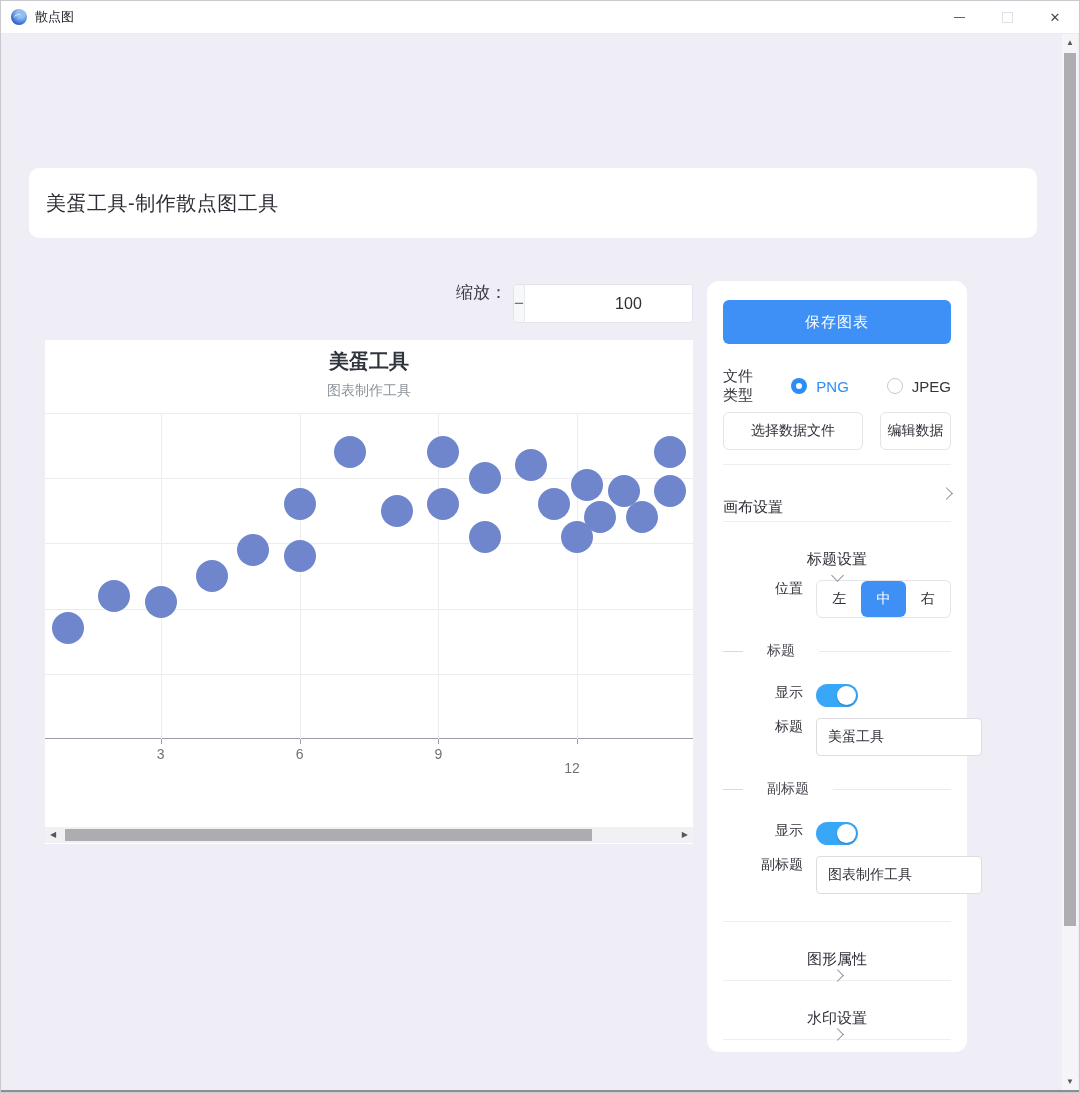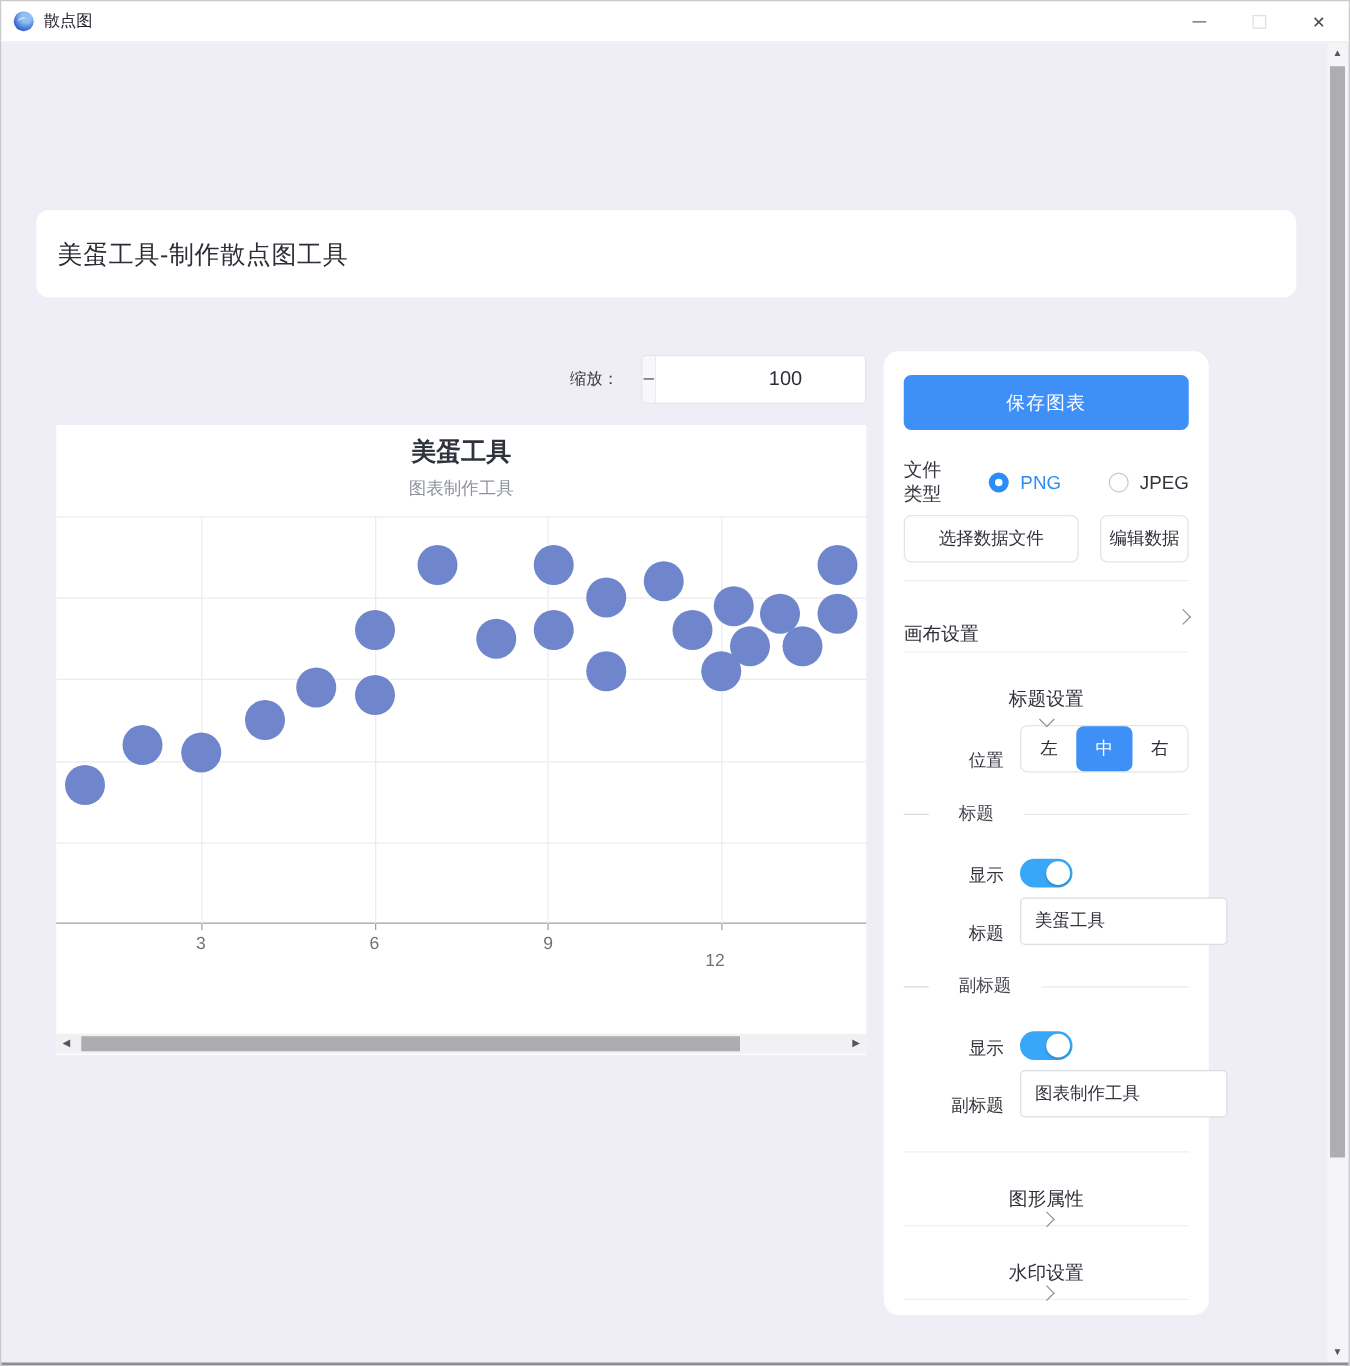--- a/index.html
+++ b/index.html
@@ -20,21 +20,21 @@
   .win-btns { position:absolute; right:0; top:0; height:33px; display:flex; }
   .win-btn { width:48px; height:33px; display:flex; align-items:center; justify-content:center; cursor:default;}
   .glyph-min { width:11px; height:1px; background:#606066; }
   .glyph-max { width:11px; height:11px; border:1px solid #DFDFE5; }
   .glyph-close { font-size:13px; color:#4A4A50; }
   
   .header-card { position:absolute; left:28px; top:167px; width:1008px; height:70px;
     background:#fff; border-radius:10px; display:flex; align-items:center; padding-left:17px; }
   .header-title { font-size:20px; color:#2D2D37; letter-spacing:0.5px; }
   
-  .zoom-label { position:absolute; left:455px; top:293px; font-size:13px; color:#3B3B44; }
+  .zoom-label { position:absolute; left:455px; top:280px; font-size:17px; color:#3B3B44; }
   .zoom-group { position:absolute; left:512px; top:283px; width:180px; height:39px;
     display:flex; border:1px solid #E3E3E9; border-radius:4px; background:#fff; overflow:hidden; }
   .zoom-btn { width:39px; display:flex; align-items:center; justify-content:center;
     background:#F7F8FA; font-size:17px; }
   .zoom-minus { border-right:1px solid #EAEAEE; color:#6E6E76; }
   .zoom-value { flex:1; border:none; outline:none; text-align:center; font-size:16px; color:#2E2E38;
     font-family:inherit; background:#fff; }
   
   .chart-card { position:absolute; left:44px; top:339px; width:648px; height:504px; background:#fff; }
   .chart-title { text-align:center; padding-top:8px; font-size:20px; font-weight:bold; color:#2F333C; }
@@ -72,21 +72,21 @@
     font-size:14px; color:#2F3039; font-family:inherit; cursor:pointer; }
   .data-btn.choose { width:140px; } .data-btn.edit { flex:1; }
   .divider { height:1px; background:#EFEFF2; }
   .divider.after-btns { margin-top:14px; }
   .section-row { display:flex; align-items:center; justify-content:space-between; cursor:pointer; }
   .section-row.h56 { height:56px; } .section-row.h58 { height:58px;flex-direction:column; }
   .section-label { font-size:15px; color:#2E2F38;margin-top:28px; }
   .chev { width:9px; height:9px; border-right:1.6px solid #8F9299; border-bottom:1.6px solid #8F9299; }
   .chev.right { transform:rotate(-45deg); }
   .chev.down  { transform:rotate(45deg); margin-top:-4px; }
-  .ctl-row { display:flex; align-items:flex-end; }
+  .ctl-row { display:flex; align-items:flex-start; }
   .ctl-label { width:80px; text-align:right; font-size:14px; color:#33343C; margin-right:13px; flex:none; }
   .pos-row { height:38px; }
   .seg-group { width:163px; height:38px; border:1px solid #E4E4EA; border-radius:6px;
     display:flex; background:#fff; }
   .seg { flex:1; display:flex; align-items:center; justify-content:center; font-size:14px;
     color:#2F3039; cursor:pointer; }
   .seg.selected { background:#3E90F7; color:#fff; border-radius:6px; }
   .subheader { margin-top:24px; height:18px; display:flex; align-items:center; }
   .subheader .dash { width:20px; height:1px; background:#D9D9DF; margin-right:24px; }
   .subheader .lbl { font-size:14px; color:#45464F; }

